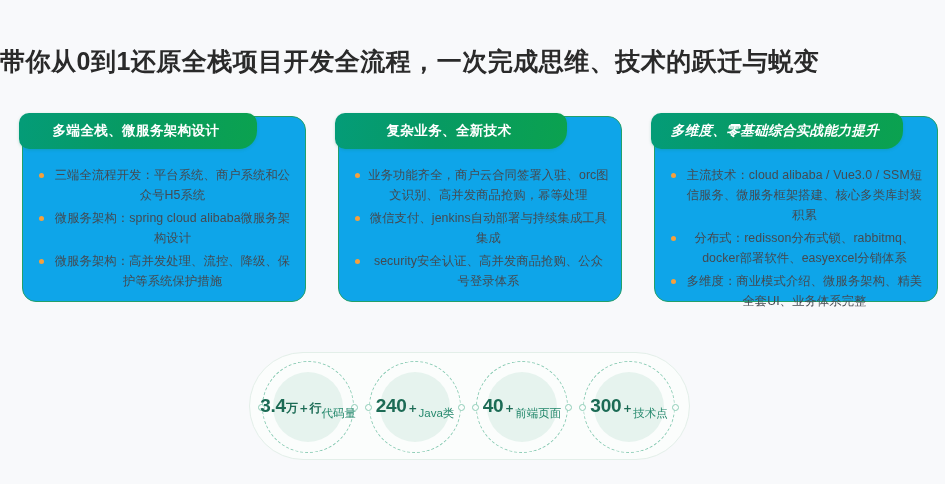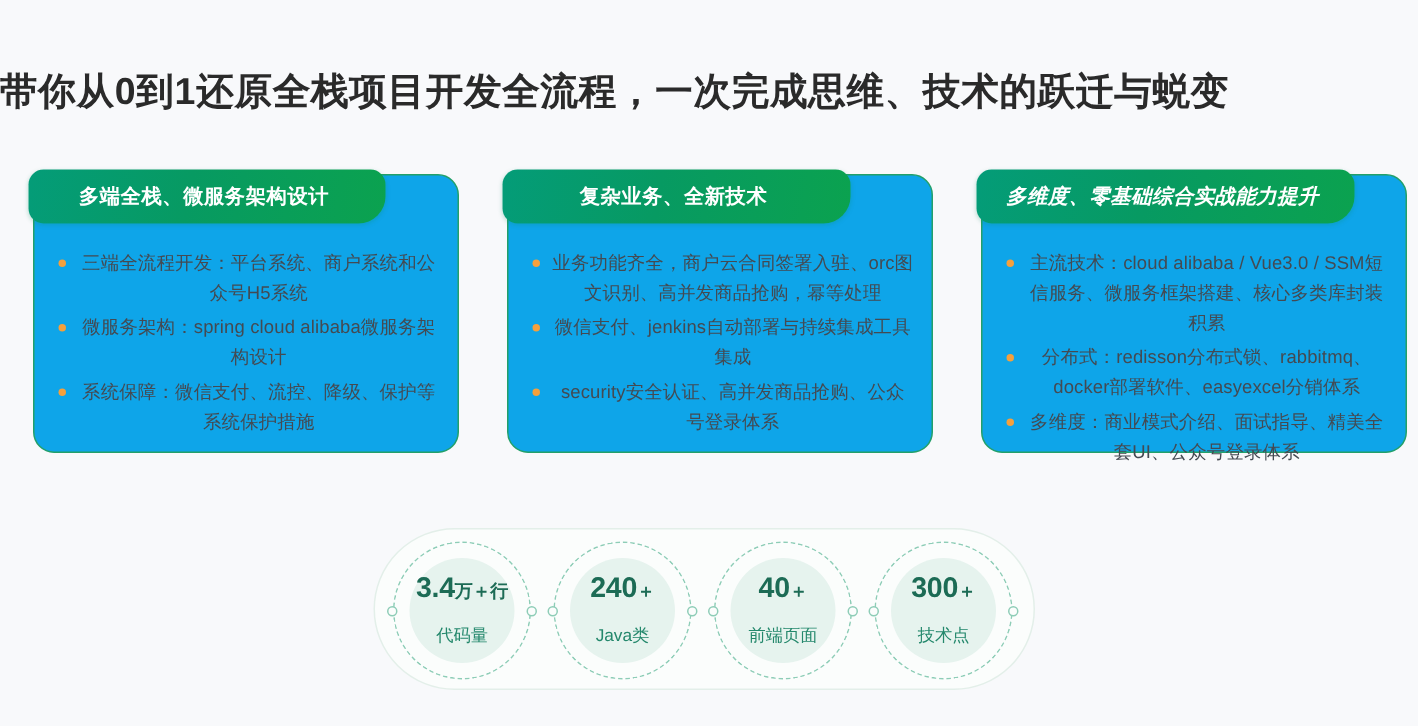--- a/index.html
+++ b/index.html
@@ -121,21 +121,21 @@
   .stat-dot.left  { left: -4px; }
   .stat-dot.right { right: -4px; }
 
   .stat-circle {
     position: absolute;
     left: 11px; top: 11px;
     width: 70px; height: 70px;
     border-radius: 50%;
     background: #e6f3ee;
     display: flex;
-    flex-direction: column;
+    flex-direction: row;
     align-items: center;
     justify-content: center;
   }
   .stat-value {
     color: #1c6b55;
     font-weight: bold;
     font-size: 19px;
     line-height: 22px;
     white-space: nowrap;
     letter-spacing: -0.2px;
@@ -157,21 +157,21 @@
   <h1 class="page-title">带你从0到1还原全栈项目开发全流程，一次完成思维、技术的跃迁与蜕变</h1>
 
   <div class="cards">
 
     <div class="card c1">
       <div class="card-header">多端全栈、微服务架构设计</div>
       <div class="card-body">
         <ul class="bullet-list">
           <li class="bullet-item">三端全流程开发：平台系统、商户系统和公众号H5系统</li>
           <li class="bullet-item">微服务架构：spring cloud alibaba微服务架构设计</li>
-          <li class="bullet-item">系统保障：微信支付、流控、降级、保护等系统保护措施</li>
+          <li class="bullet-item">微服务架构：高并发处理、流控、降级、保护等系统保护措施</li>
         </ul>
       </div>
     </div>
 
     <div class="card c2">
       <div class="card-header">复杂业务、全新技术</div>
       <div class="card-body">
         <ul class="bullet-list">
           <li class="bullet-item">业务功能齐全，商户云合同签署入驻、orc图文识别、高并发商品抢购，幂等处理</li>
           <li class="bullet-item">微信支付、jenkins自动部署与持续集成工具集成</li>
@@ -179,21 +179,21 @@
         </ul>
       </div>
     </div>
 
     <div class="card c3">
       <div class="card-header">多维度、零基础综合实战能力提升</div>
       <div class="card-body">
         <ul class="bullet-list">
           <li class="bullet-item">主流技术：cloud alibaba / Vue3.0 / SSM短信服务、微服务框架搭建、核心多类库封装积累</li>
           <li class="bullet-item">分布式：redisson分布式锁、rabbitmq、docker部署软件、easyexcel分销体系</li>
-          <li class="bullet-item">多维度：商业模式介绍、面试指导、精美全套UI、公众号登录体系</li>
+          <li class="bullet-item">多维度：商业模式介绍、微服务架构、精美全套UI、业务体系完整</li>
         </ul>
       </div>
     </div>
 
   </div>
 
   <div class="stats-wrap">
 
     <div class="stat s1">
       <div class="stat-ring"></div>

